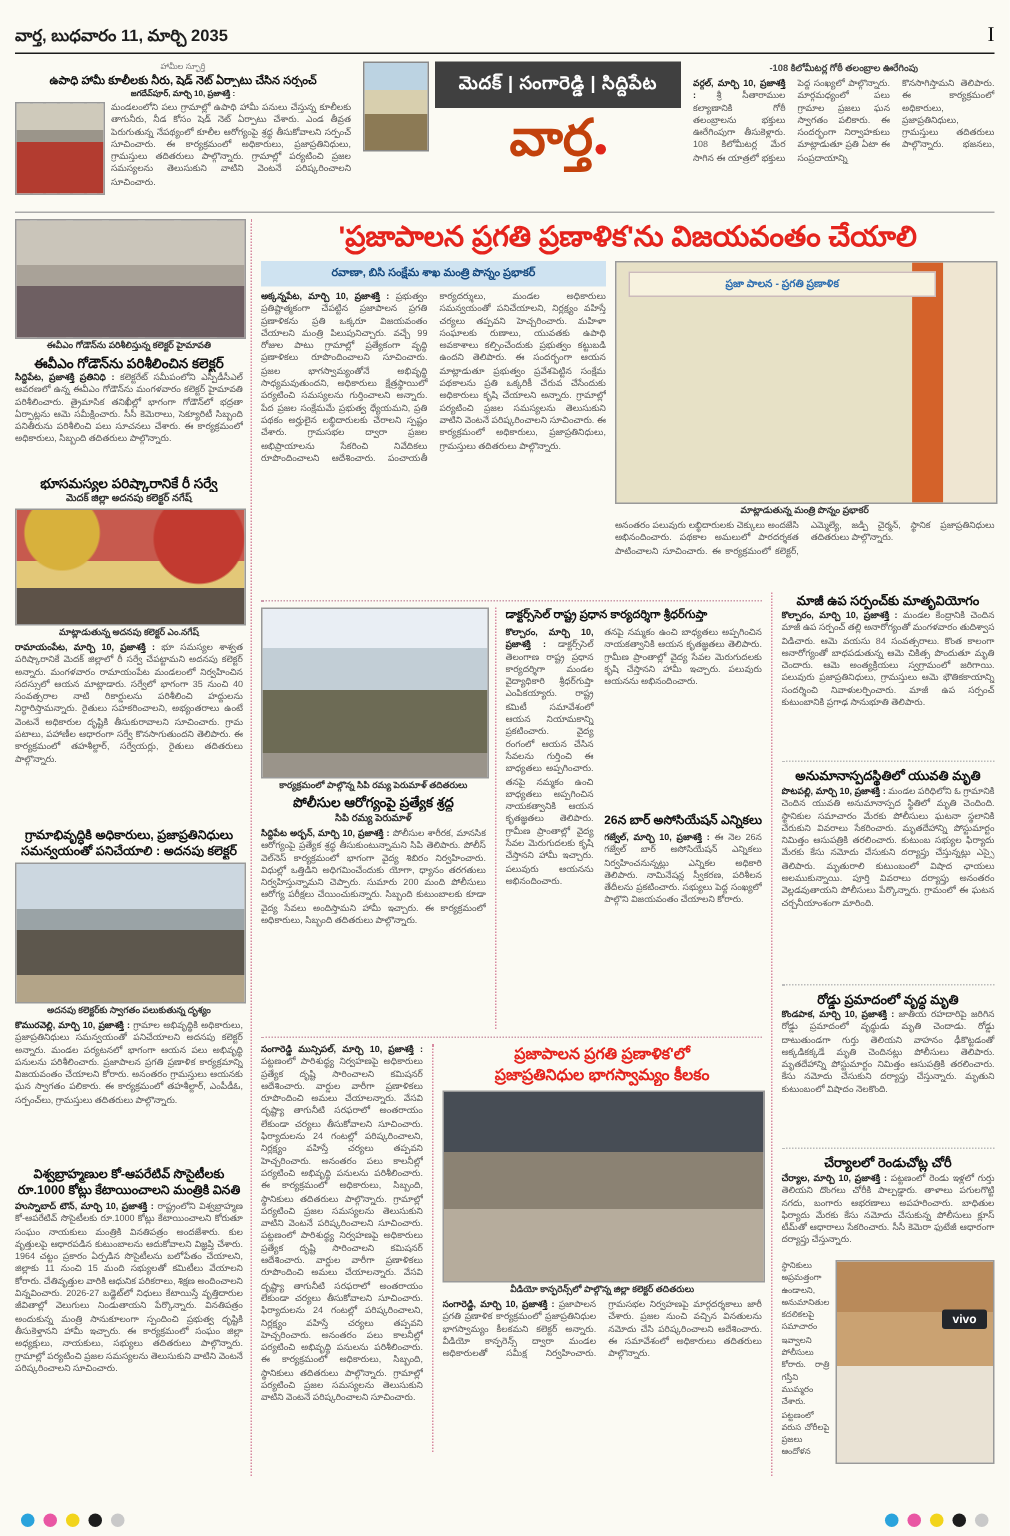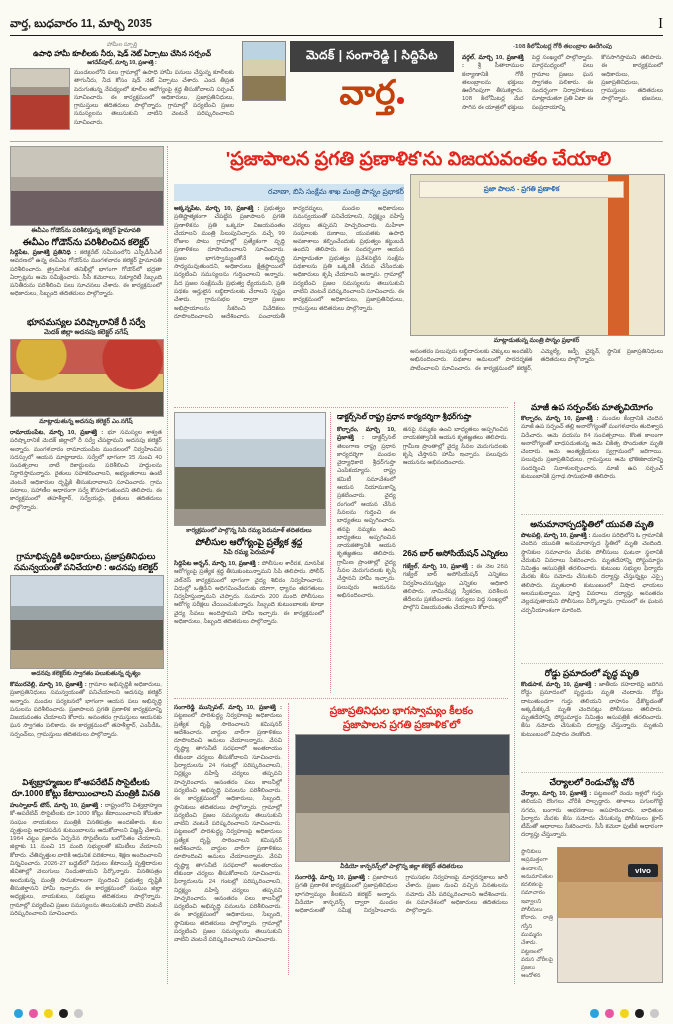--- a/index.html
+++ b/index.html
@@ -61,29 +61,29 @@
   .ph-conf{width:100%;height:126px;background:
      linear-gradient(#474d55 0 40px,#8b8273 40px 78px,#b6ac9c 78px 126px),
      repeating-linear-gradient(90deg,rgba(255,255,255,.12) 0 14px,rgba(0,0,0,.12) 14px 28px);}
   .ph-minister{position:relative;width:100%;height:160px;background:
      linear-gradient(90deg,#e7e1c6 0 78%,#d4622a 78% 86%,#efe6d2 86% 100%),
      linear-gradient(#f2ecd8 0 52px,#e4dcc0 52px 120px,#c9bfa4 120px 160px);}
   .banner{position:absolute;left:8px;top:6px;right:40px;background:#f7f2df;border:1px solid #cbb;
           font-size:7px;font-weight:bold;color:#2b6cb0;text-align:center;padding:3px 0;overflow:hidden;white-space:nowrap;}
   .ph-vivo{position:relative;width:104px;height:134px;background:
      linear-gradient(#b98a5a 0 34px,#caa272 34px 70px,#e9e2d4 70px 134px);}
-  .vivo-band{position:absolute;right:4px;top:16px;background:#23262b;color:#fff;font-size:8px;
+  .vivo-band{position:absolute;right:4px;top:32px;background:#23262b;color:#fff;font-size:8px;
              font-weight:bold;padding:2px 7px;border-radius:2px;}
   
   .main-head{color:#e5241d;font-weight:bold;font-size:19px;text-align:center;
              line-height:25px;white-space:nowrap;overflow:hidden;}
   .main-row{display:flex;gap:6px;margin-top:3px;}
   .main-left{width:230px;}
-  .bluebar{background:#cfe3f1;color:#15497e;font-weight:normal;font-size:7.4px;text-align:right;
-           padding:3px 0;margin-bottom:3px;white-space:nowrap;overflow:hidden;margin-top:10px;}
+  .bluebar{background:#cfe3f1;color:#15497e;font-weight:bold;font-size:7.4px;text-align:center;
+           padding:3px 0;margin-bottom:3px;white-space:nowrap;overflow:hidden;}
   .cols2{column-count:2;column-gap:8px;height:198px;}
   .main-right{flex:1;}
   .mr-cols{column-count:2;column-gap:8px;height:48px;margin-top:2px;}
   
   .midband{display:flex;gap:6px;margin-top:5px;border-top:1px dotted #c9a;padding-top:4px;}
   .mid-a{width:150px;}
   .mid-b{flex:1;border-left:1px dotted #d789a0;padding-left:6px;}
   .docs-head{text-align:left;font-size:7.6px;font-weight:bold;color:#101010;white-space:nowrap;overflow:hidden;}
   .docs-cols{display:flex;gap:7px;margin-top:2px;}
   .docs-col{flex:1;}
@@ -211,22 +211,22 @@
                 </div>
               </div>
             </div>
           </div>
 
           <div class="botband">
             <div class="bot-a">
               <div class="body" style="height:272px;"><b class="dl">సంగారెడ్డి మున్సిపల్, మార్చి 10, ప్రజాశక్తి :</b> <span>పట్టణంలో పారిశుద్ధ్య నిర్వహణపై అధికారులు ప్రత్యేక దృష్టి సారించాలని కమిషనర్ ఆదేశించారు. వార్డుల వారీగా ప్రణాళికలు రూపొందించి అమలు చేయాలన్నారు. వేసవి దృష్ట్యా తాగునీటి సరఫరాలో అంతరాయం లేకుండా చర్యలు తీసుకోవాలని సూచించారు. ఫిర్యాదులను 24 గంటల్లో పరిష్కరించాలని, నిర్లక్ష్యం వహిస్తే చర్యలు తప్పవని హెచ్చరించారు. అనంతరం పలు కాలనీల్లో పర్యటించి అభివృద్ధి పనులను పరిశీలించారు. ఈ కార్యక్రమంలో అధికారులు, సిబ్బంది, స్థానికులు తదితరులు పాల్గొన్నారు. గ్రామాల్లో పర్యటించి ప్రజల సమస్యలను తెలుసుకుని వాటిని వెంటనే పరిష్కరించాలని సూచించారు.</span> <span>పట్టణంలో పారిశుద్ధ్య నిర్వహణపై అధికారులు ప్రత్యేక దృష్టి సారించాలని కమిషనర్ ఆదేశించారు. వార్డుల వారీగా ప్రణాళికలు రూపొందించి అమలు చేయాలన్నారు. వేసవి దృష్ట్యా తాగునీటి సరఫరాలో అంతరాయం లేకుండా చర్యలు తీసుకోవాలని సూచించారు. ఫిర్యాదులను 24 గంటల్లో పరిష్కరించాలని, నిర్లక్ష్యం వహిస్తే చర్యలు తప్పవని హెచ్చరించారు. అనంతరం పలు కాలనీల్లో పర్యటించి అభివృద్ధి పనులను పరిశీలించారు. ఈ కార్యక్రమంలో అధికారులు, సిబ్బంది, స్థానికులు తదితరులు పాల్గొన్నారు. గ్రామాల్లో పర్యటించి ప్రజల సమస్యలను తెలుసుకుని వాటిని వెంటనే పరిష్కరించాలని సూచించారు.</span></div>
             </div>
             <div class="bot-b">
+              <div class="red2">ప్రజాపాలన ప్రగతి ప్రణాళిక'లో</div>
               <div class="red2">ప్రజాప్రతినిధుల భాగస్వామ్యం కీలకం</div>
-              <div class="red2">ప్రజాపాలన ప్రగతి ప్రణాళిక'లో</div>
               <div class="ph ph-conf" style="margin-top:3px;"></div>
               <div class="cap">వీడియో కాన్ఫరెన్స్‌లో పాల్గొన్న జిల్లా కలెక్టర్ తదితరులు</div>
               <div class="bot-cols body"><b class="dl">సంగారెడ్డి, మార్చి 10, ప్రజాశక్తి :</b> <span>ప్రజాపాలన ప్రగతి ప్రణాళిక కార్యక్రమంలో ప్రజాప్రతినిధుల భాగస్వామ్యం కీలకమని కలెక్టర్ అన్నారు. వీడియో కాన్ఫరెన్స్ ద్వారా మండల అధికారులతో సమీక్ష నిర్వహించారు.</span> <span>గ్రామసభల నిర్వహణపై మార్గదర్శకాలు జారీ చేశారు. ప్రజల నుంచి వచ్చిన వినతులను నమోదు చేసి పరిష్కరించాలని ఆదేశించారు. ఈ సమావేశంలో అధికారులు తదితరులు పాల్గొన్నారు.</span></div>
             </div>
           </div>
         </div>
 
         <div class="rail-r">
           <div class="rr-art">
             <div class="rr-head">మాజీ ఉప సర్పంచ్‌కు మాతృవియోగం</div>

